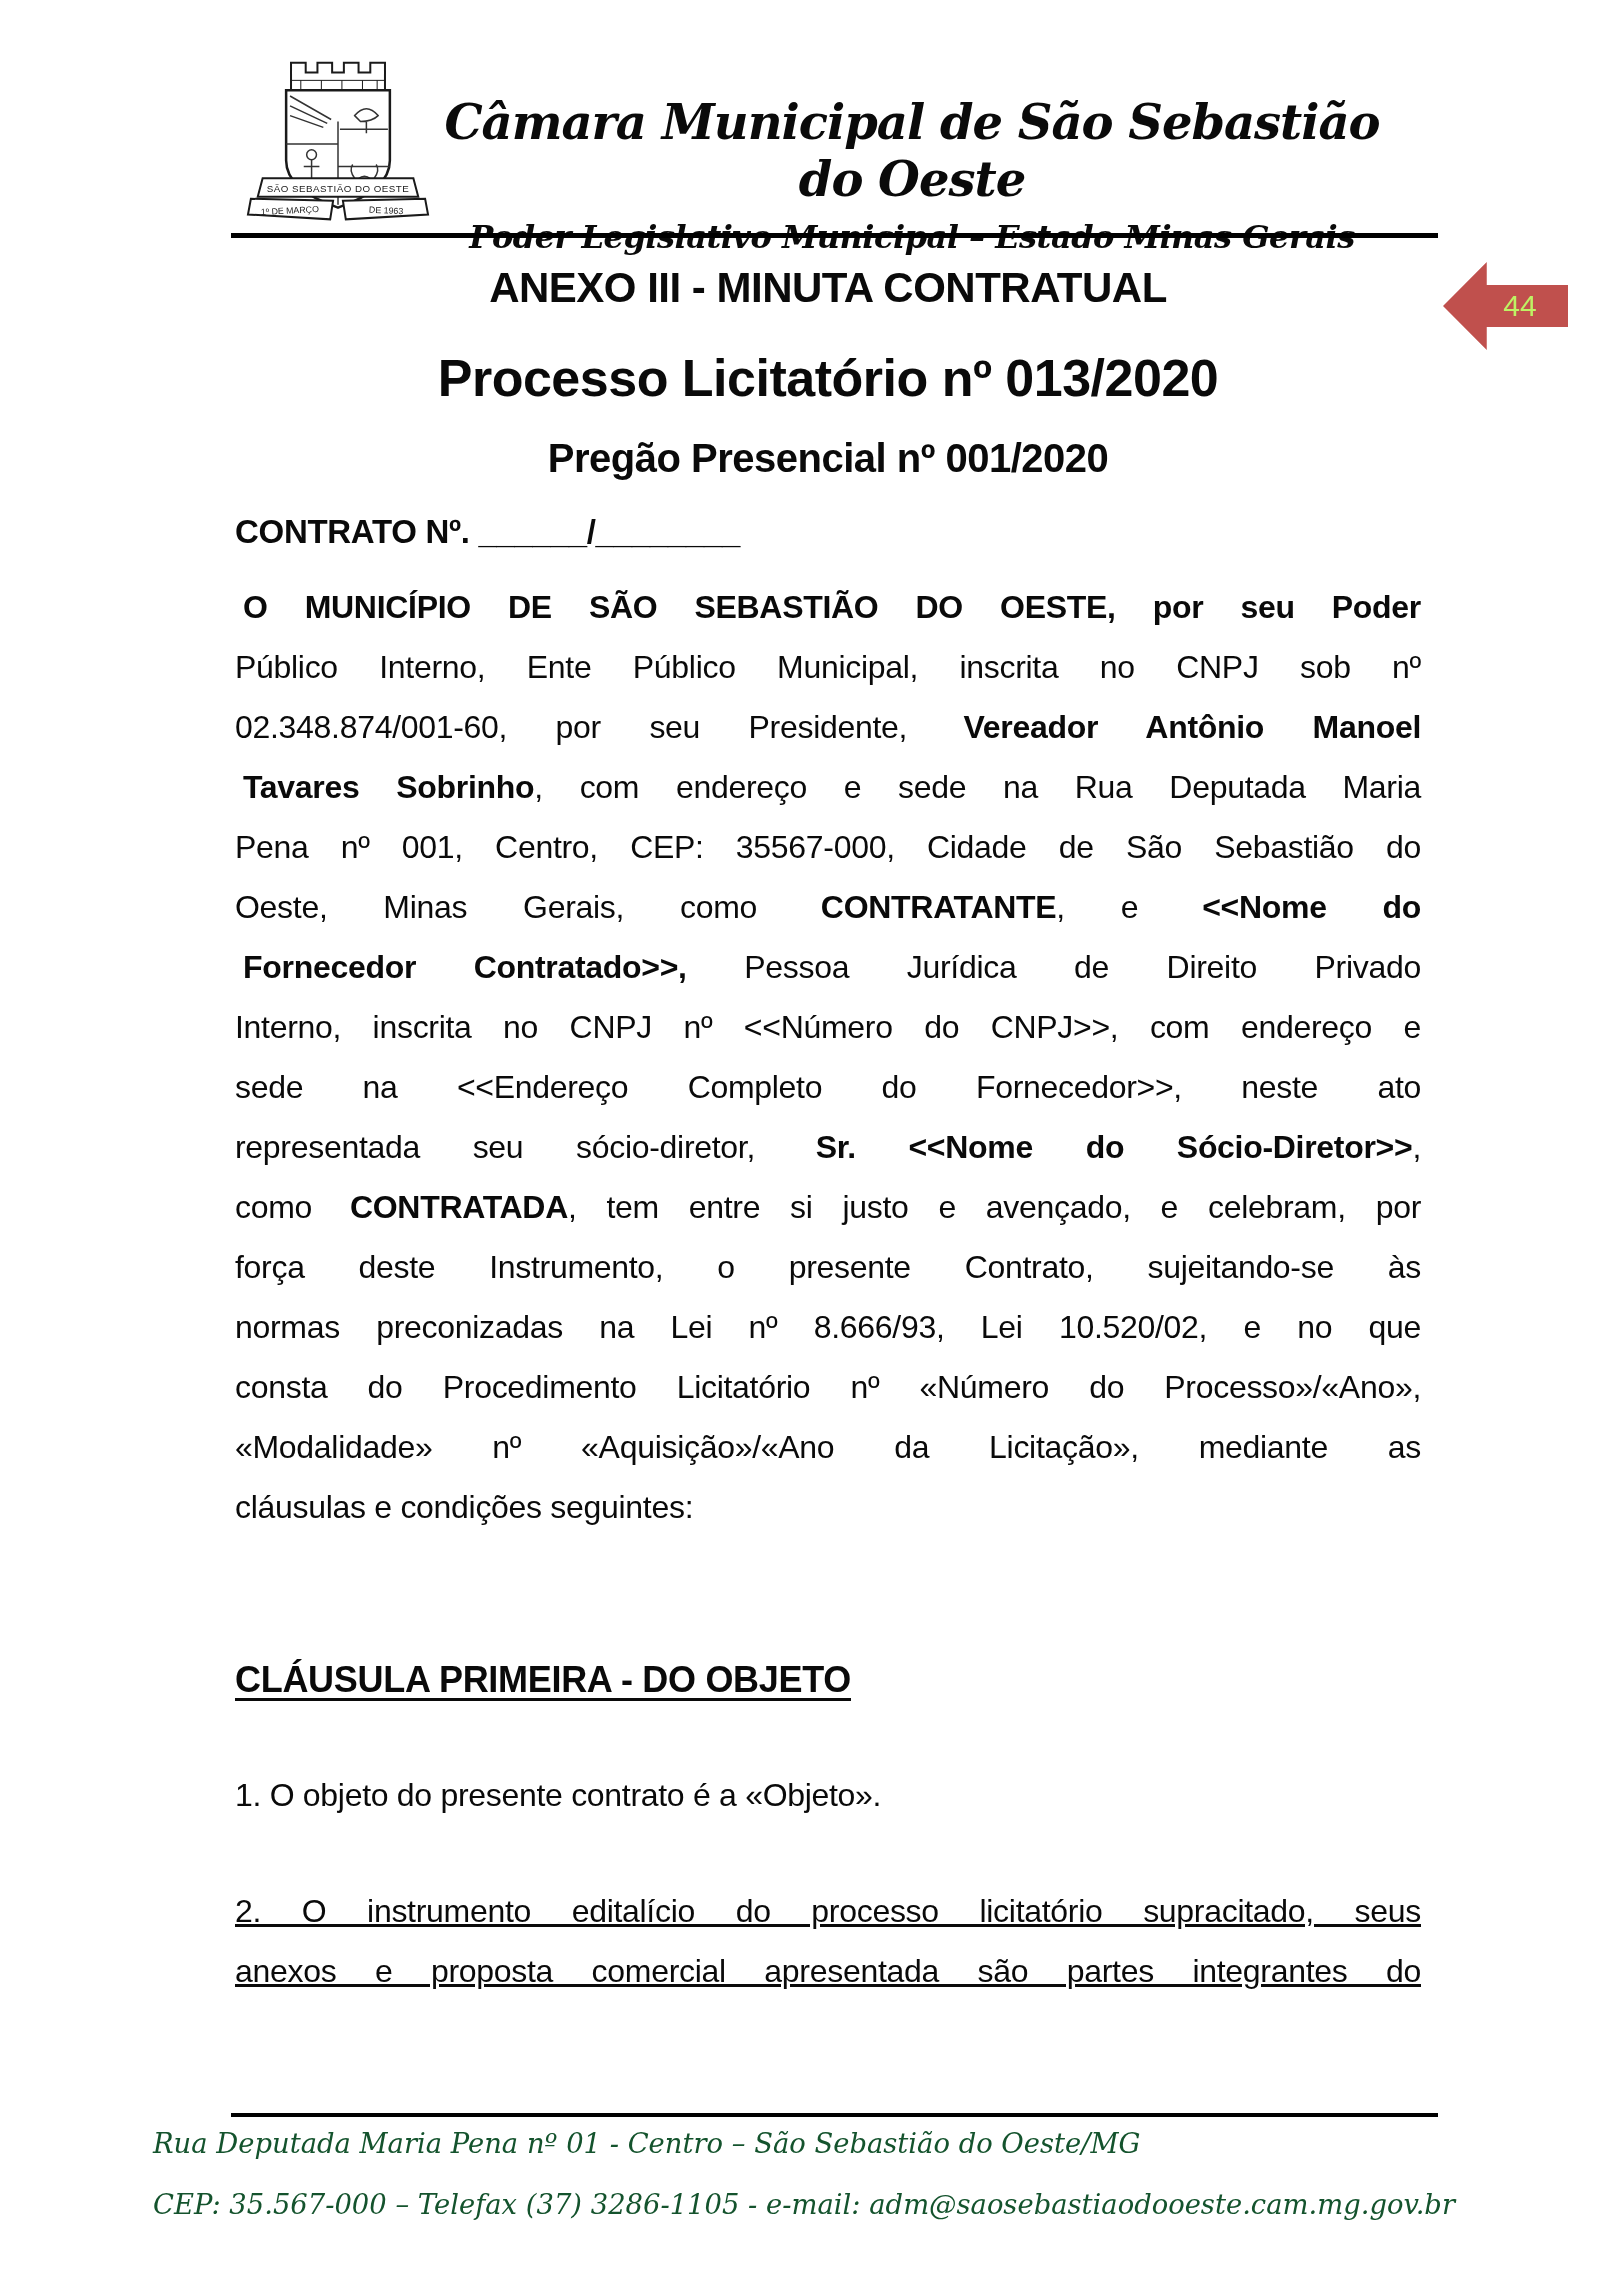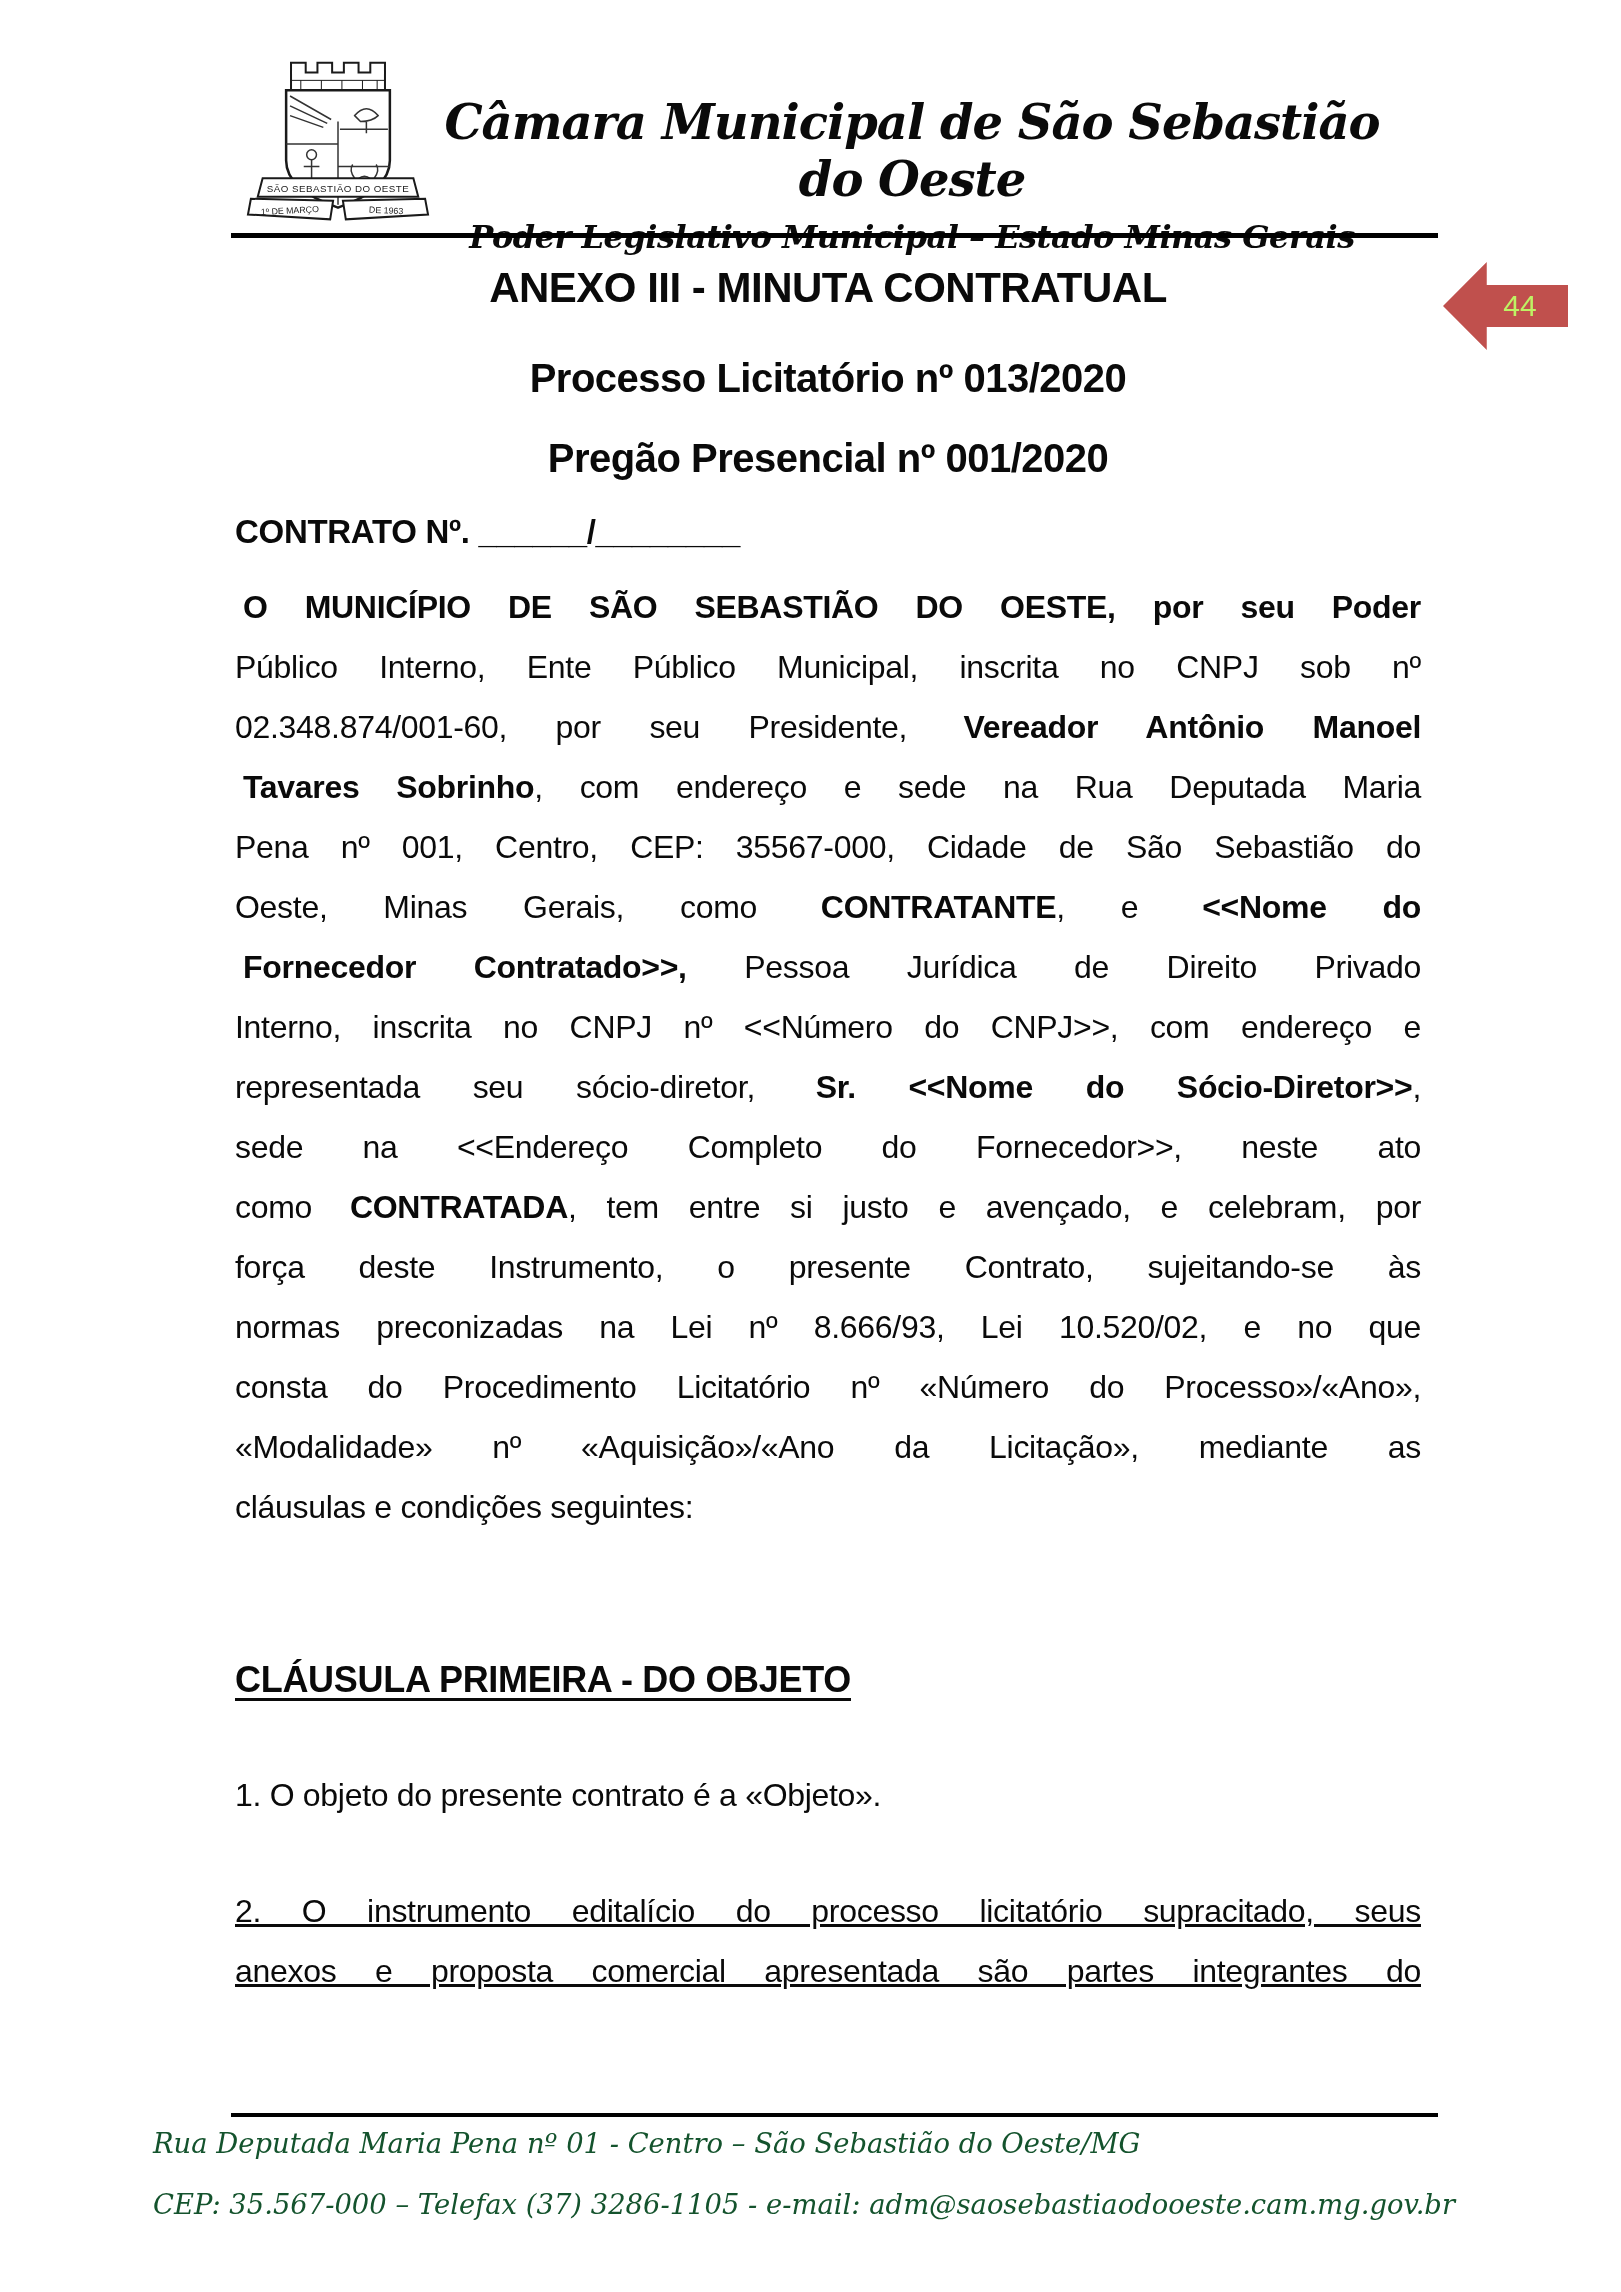--- a/index.html
+++ b/index.html
@@ -31,21 +31,21 @@
     background:#c0504d;
     clip-path:polygon(0% 50%,35% 0%,35% 26%,100% 26%,100% 74%,35% 74%,35% 100%);
     display:flex;align-items:center;justify-content:center;
     padding-left:29px;box-sizing:border-box;
   }
   .page-arrow span{color:#bef264;font-size:30px;line-height:30px;}
   
   .col{position:absolute;left:235px;width:1186px;}
   .h-center{text-align:center;font-weight:bold;}
   .h1{top:265px;font-size:42px;line-height:45px;letter-spacing:-0.5px;}
-  .h2{top:357px;font-size:40px;line-height:43px;letter-spacing:-0.5px;}
+  .h2{top:357px;font-size:52px;line-height:43px;letter-spacing:-0.5px;}
   .h3{top:437px;font-size:40px;line-height:43px;letter-spacing:-0.5px;text-align:center;}
   .contract-line{top:513px;font-size:33px;font-weight:bold;letter-spacing:-0.3px;}
   
   .bodytext{font-size:32px;letter-spacing:-0.3px;}
   .intro{top:577px;}
   .item1{top:1765px;}
   .item2{top:1881px;text-decoration:underline;}
   .line{line-height:60px;text-align:justify;text-align-last:justify;}
   .line.end{text-align-last:left;}
   .line .b{font-weight:bold;margin-left:8px;}
@@ -135,22 +135,22 @@
 
   <div class="col bodytext intro">
       <div class="line"><span class="b">O MUNICÍPIO DE SÃO SEBASTIÃO DO OESTE, por seu Poder</span></div>
       <div class="line"><span>Público Interno, Ente Público Municipal, inscrita no CNPJ sob nº</span></div>
       <div class="line"><span>02.348.874/001-60, por seu Presidente, </span><span class="b">Vereador Antônio Manoel</span></div>
       <div class="line"><span class="b">Tavares Sobrinho</span><span>, com endereço e sede na Rua Deputada Maria</span></div>
       <div class="line"><span>Pena nº 001, Centro, CEP: 35567-000, Cidade de São Sebastião do</span></div>
       <div class="line"><span>Oeste, Minas Gerais, como </span><span class="b">CONTRATANTE</span><span>, e </span><span class="b">&lt;&lt;Nome do</span></div>
       <div class="line"><span class="b">Fornecedor Contratado&gt;&gt;,</span><span> Pessoa Jurídica de Direito Privado</span></div>
       <div class="line"><span>Interno, inscrita no CNPJ nº &lt;&lt;Número do CNPJ&gt;&gt;, com endereço e</span></div>
+      <div class="line"><span>sede na &lt;&lt;Endereço Completo do Fornecedor&gt;&gt;, neste ato</span></div>
       <div class="line"><span>representada seu sócio-diretor, </span><span class="b">Sr. &lt;&lt;Nome do Sócio-Diretor&gt;&gt;</span><span>,</span></div>
-      <div class="line"><span>sede na &lt;&lt;Endereço Completo do Fornecedor&gt;&gt;, neste ato</span></div>
       <div class="line"><span>como </span><span class="b">CONTRATADA</span><span>, tem entre si justo e avençado, e celebram, por</span></div>
       <div class="line"><span>força deste Instrumento, o presente Contrato, sujeitando-se às</span></div>
       <div class="line"><span>normas preconizadas na Lei nº 8.666/93, Lei 10.520/02, e no que</span></div>
       <div class="line"><span>consta do Procedimento Licitatório nº «Número do Processo»/«Ano»,</span></div>
       <div class="line"><span>«Modalidade» nº «Aquisição»/«Ano da Licitação», mediante as</span></div>
       <div class="line end"><span>cláusulas e condições seguintes:</span></div>
     </div>
 
   <div class="col clause-h">CLÁUSULA PRIMEIRA - DO OBJETO</div>
 

